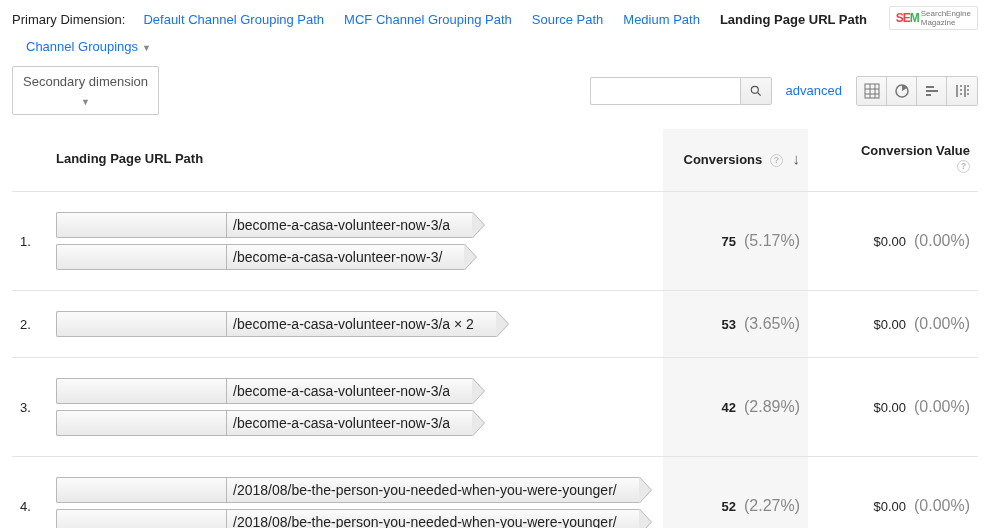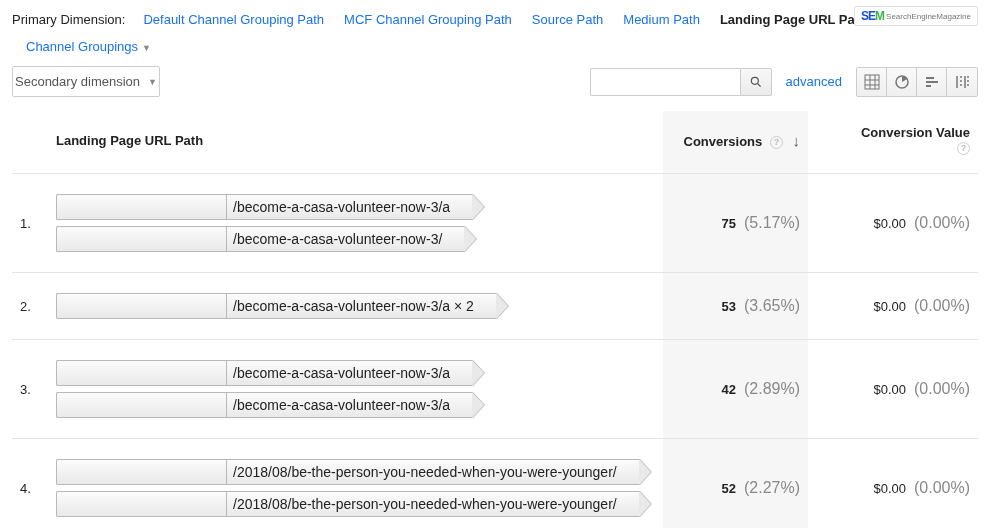--- a/index.html
+++ b/index.html
@@ -9,25 +9,25 @@
 
 .dim-row { display: flex; flex-wrap: wrap; align-items: center; gap: 4px; margin-bottom: 4px; position: relative; }
 .dim-label { color: #222; margin-right: 6px; }
 .dim-link { color: #1a73e8; padding: 4px 8px; }
 .dim-active { color: #222; font-weight: bold; padding: 4px 8px; }
 .dim-link.chg { margin-left: 6px; }
 .chg-caret { color: #888; font-size: 9px; margin-left: 4px; }
 
 .watermark { position: absolute; top: -2px; right: 0; background: #fff; border: 1px solid #e1e1e1; border-radius: 2px; padding: 2px 6px; font-size: 10px; display: flex; align-items: center; gap: 2px; color: #777; }
 .watermark b { font-size: 12px; color: #333; letter-spacing: -1px; }
-.watermark b .e { color: #1d4ed8; }
+.watermark b .e { color: #ef4444; }
 .watermark b .m { color: #3bb44a; }
 
 .controls-row { display: flex; align-items: center; justify-content: space-between; margin: 8px 0 14px 0; }
-.secondary-btn { border: 1px solid #ccc; border-radius: 2px; background: #fff; padding: 7px 2px; display: flex; align-items: center; gap: 8px; cursor: pointer; color: #555; }
+.secondary-btn { border: 1px solid #ccc; border-radius: 2px; background: #fff; padding: 7px 10px; display: flex; align-items: center; gap: 8px; cursor: pointer; color: #555; flex-direction: column; }
 .secondary-btn .caret { font-size: 9px; color: #888; }
 .right-controls { display: flex; align-items: center; gap: 14px; }
 .search-wrap { display: flex; align-items: center; }
 .search-wrap input { border: 1px solid #ccc; border-right: none; border-radius: 2px 0 0 2px; height: 28px; width: 150px; padding: 0 6px; outline: none; }
 .search-btn { border: 1px solid #ccc; border-radius: 0 2px 2px 0; background: linear-gradient(#f7f7f7,#ececec); height: 28px; width: 32px; display: flex; align-items: center; justify-content: center; cursor: pointer; }
 .icon-group { display: flex; border: 1px solid #ccc; border-radius: 2px; overflow: hidden; }
 .icon-btn { width: 30px; height: 28px; display: flex; align-items: center; justify-content: center; border-right: 1px solid #ccc; background: linear-gradient(#f9f9f9,#efefef); cursor: pointer; color: #555; }
 .icon-btn:last-child { border-right: none; }
 .icon-btn svg { width: 16px; height: 16px; }
 
@@ -59,21 +59,21 @@
   <div class="dim-row">
     <span class="dim-label">Primary Dimension:</span>
     <a class="dim-link">Default Channel Grouping Path</a>
     <a class="dim-link">MCF Channel Grouping Path</a>
     <a class="dim-link">Source Path</a>
     <a class="dim-link">Medium Path</a>
     <span class="dim-active">Landing Page URL Path</span>
 
     <div class="watermark">
       <b><span class="e">SE</span><span class="m">M</span></b>
-      <span style="display:flex;flex-direction:row;line-height:9px;font-size:8px;">
+      <span style="display:flex;flex-direction:column;line-height:9px;font-size:8px;">
         <span>SearchEngine</span>
         <span>Magazine</span>
       </span>
     </div>
   </div>
 
   <div class="dim-row" style="">
     <a class="dim-link chg">
       <span>Channel Groupings</span><span class="chg-caret">▼</span>
     </a>

